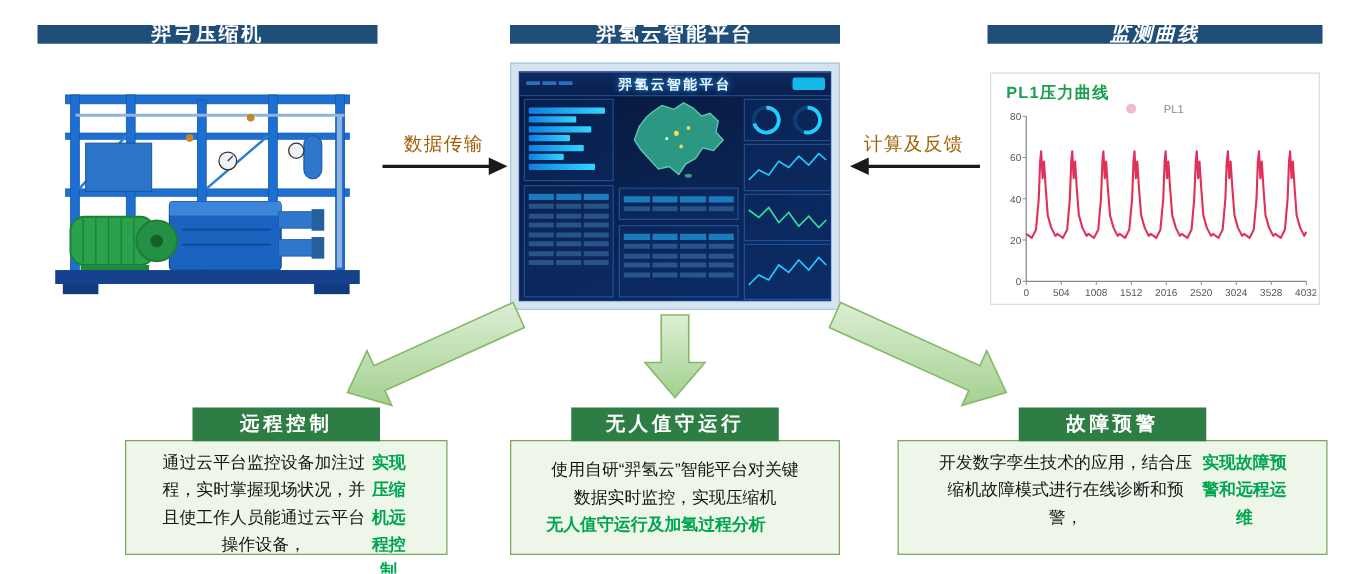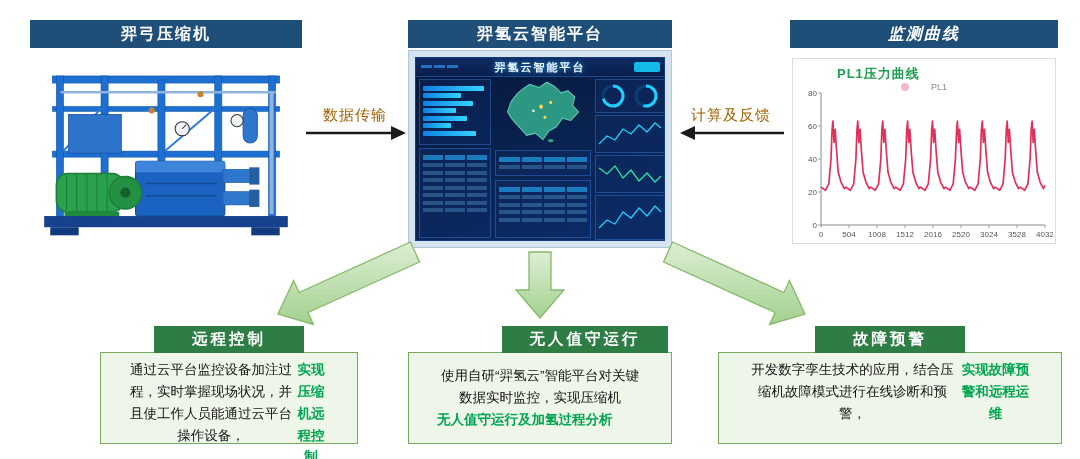--- a/index.html
+++ b/index.html
@@ -1,20 +1,20 @@
 <!DOCTYPE html>
 <html><head>
 <meta charset="utf-8">
 <style>
   html,body{margin:0;padding:0;background:#fff;}
   .canvas{position:relative;width:1080px;height:459px;background:#fff;
     font-family:"Liberation Sans",sans-serif;overflow:hidden;}
 
   
-  .hdr{position:absolute;height:28px;background:#1f4e79;color:#fff;
+  .hdr{position:absolute;height:15px;background:#1f4e79;color:#fff;
     font-size:16px;font-weight:bold;letter-spacing:2px;
     display:flex;align-items:center;justify-content:center;}
   .hdr-left{left:30px;top:20px;width:272px;}
   .hdr-mid{left:408px;top:20px;width:264px;}
   .hdr-right{left:790px;top:20px;width:268px;font-style:italic;}
 
   
   .compressor-wrap{position:absolute;left:32px;top:52px;width:268px;height:188px;}
   .compressor-wrap svg{width:100%;height:100%;}
 
@@ -40,21 +40,21 @@
   .db-row{display:flex;gap:2px;padding:1px 1px;}
   .db-row i{display:block;flex:1;height:4px;margin-top:1.5px;background:rgba(120,200,255,.28);}
   .db-row.hd i{background:rgba(40,180,255,.6);height:5px;}
   .mini-chart{position:absolute;border:1px solid rgba(70,150,255,.35);
     background:rgba(12,44,104,.38);}
 
   
   .chart-card{position:absolute;left:792px;top:58px;width:264px;height:186px;
     background:#fff;border:1px solid #dcdcdc;box-sizing:border-box;}
   .chart-title{position:absolute;left:12px;top:6px;font-size:13px;font-weight:bold;
-    color:#1e9e50;letter-spacing:1px;margin-left:32px;}
+    color:#1e9e50;letter-spacing:1px;}
   .chart-legend{position:absolute;left:50%;top:23px;transform:translateX(-50%);
     display:flex;align-items:center;gap:22px;font-size:9px;color:#888;}
   .legend-dot{width:8px;height:8px;border-radius:50%;background:#f2b8cb;}
   #pl1-chart{position:absolute;left:4px;top:30px;}
 
   
   .flow-label{position:absolute;font-size:15px;color:#a16207;text-align:center;letter-spacing:1px;}
   .flow-label.l1{left:302px;top:106px;width:106px;}
   .flow-label.l2{left:672px;top:106px;width:118px;}
 
@@ -339,21 +339,21 @@
       <span class="hl">实现压缩机远程控制</span>
     </div>
   <div class="bhdr" style="left:154px;width:150px;">
     <span>远程控制</span>
   </div>
 
   <div class="bbody" style="left:408px;width:264px;flex-direction:column;">
       <span>使用自研“羿氢云”智能平台对关键数据实时监控，实现压缩机</span>
       <span class="hl">无人值守运行及加氢过程分析</span>
     </div>
-  <div class="bhdr" style="left:457px;width:166px;margin-left:45px;">
+  <div class="bhdr" style="left:457px;width:166px;">
     <span>无人值守运行</span>
   </div>
 
   <div class="bbody" style="left:718px;width:344px;">
       <span>开发数字孪生技术的应用，结合压缩机故障模式进行在线诊断和预警，</span>
       <span class="hl">实现故障预警和远程运维</span>
     </div>
   <div class="bhdr" style="left:815px;width:150px;">
     <span>故障预警</span>
   </div>

